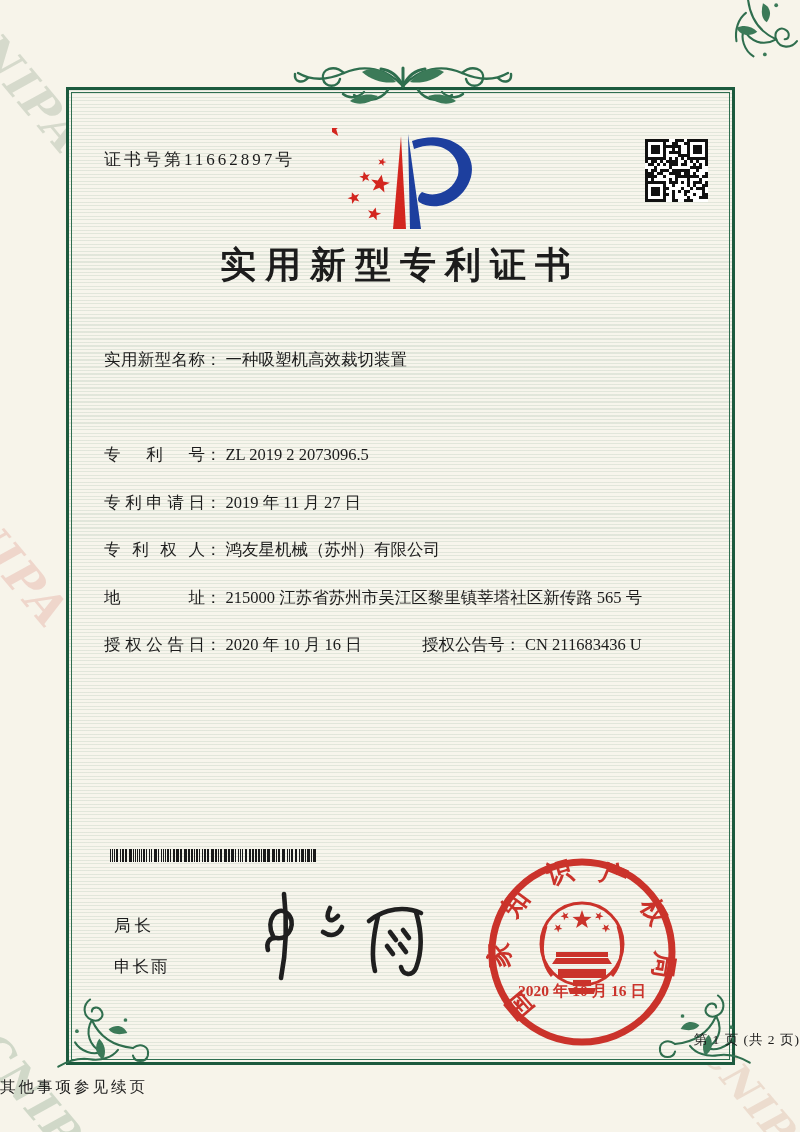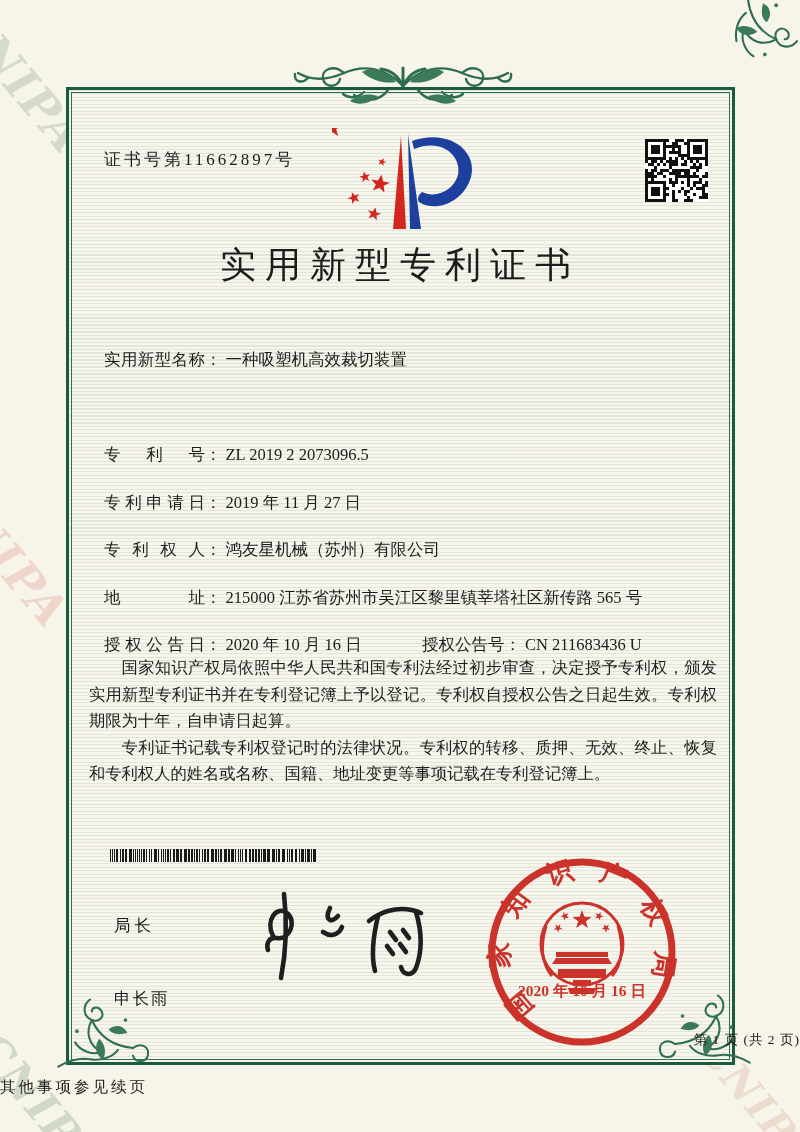--- a/index.html
+++ b/index.html
@@ -35,41 +35,41 @@
   .wm-c{left:-34px;top:468px;font-size:46px;color:rgba(224,162,150,.36);transform:rotate(50deg);transform-origin:0 0;}
   .wm-d{left:4px;top:1022px;font-size:44px;color:rgba(150,176,150,.40);transform:rotate(50deg);transform-origin:0 0;}
   .wm-e{left:726px;top:1028px;font-size:40px;color:rgba(214,176,156,.35);transform:rotate(50deg);transform-origin:0 0;}
   .wm-member{left:296px;top:500px;font-size:27px;font-style:normal;color:rgba(130,130,130,.20);transform:rotate(40deg);transform-origin:0 0;letter-spacing:8px;}
   
   .cert-no{position:absolute;left:104px;top:148px;font-size:17px;letter-spacing:3px;}
   .logo{position:absolute;left:332px;top:128px;width:150px;height:110px;}
   .qr{position:absolute;left:645px;top:139px;width:63px;height:63px;background:#fff;}
   .title{
     position:absolute;left:0;top:241px;width:100%;text-align:center;
-    font-size:36px;font-weight:normal;letter-spacing:9px;
+    font-size:36px;font-weight:bold;letter-spacing:9px;
   }
   
   .frow{position:absolute;left:104px;font-size:16.5px;white-space:nowrap;margin-top:12px;}
   .flabel{
     display:inline-block;width:101px;text-align:justify;text-align-last:justify;
     vertical-align:bottom;
   }
   .fvalue{margin-left:4px;}
   .grant-no-group{position:absolute;left:318px;top:0;white-space:nowrap;}
   
   .paras{
     position:absolute;left:89px;top:655px;width:628px;
     font-size:16.3px;line-height:26.5px;text-align:justify;
   }
   .paras p{margin:0;text-indent:2em;}
   
   .barcode{position:absolute;left:110px;top:849px;width:210px;height:13px;}
   
   .signer-title{position:absolute;left:114px;top:915px;font-size:16.5px;letter-spacing:4px;}
-  .signer-name{position:absolute;left:114px;top:988px;font-size:16.5px;letter-spacing:2px;}
+  .signer-name{position:absolute;left:114px;top:956px;font-size:16.5px;letter-spacing:2px;}
   .signature{position:absolute;left:235px;top:882px;width:215px;height:108px;}
   
   .seal{position:absolute;left:486px;top:856px;width:192px;height:192px;opacity:.93;}
   
   .footer-page{position:absolute;left:0;top:1031px;width:100%;text-align:right;font-size:13.5px;letter-spacing:1px;}
   .footer-note{position:absolute;left:0;top:1077px;width:100%;text-align:left;font-size:15.5px;letter-spacing:3px;}
   
   .orn{position:absolute;pointer-events:none;}
   .orn-top{left:292px;top:52px;width:222px;height:68px;}
   .orn-tr{right:-14px;top:-16px;width:104px;height:86px;transform:rotate(90deg);}
@@ -439,24 +439,20 @@
   <div class="frow" style="top:575px">
     <span class="flabel">地址</span><span>：</span><span class="fvalue">215000 江苏省苏州市吴江区黎里镇莘塔社区新传路 565 号</span>
   </div>
   <div class="frow" style="top:622px">
     <span class="flabel">授权公告日</span><span>：</span><span class="fvalue">2020 年 10 月 16 日</span>
     <span class="grant-no-group">
       <span>授权公告号</span><span>：</span><span class="fvalue">CN 211683436 U</span>
     </span>
   </div>
 
-  <div class="paras">
-    <p>国家知识产权局依照中华人民共和国专利法经过初步审查，决定授予专利权，颁发实用新型专利证书并在专利登记簿上予以登记。专利权自授权公告之日起生效。专利权期限为十年，自申请日起算。</p>
-    <p>专利证书记载专利权登记时的法律状况。专利权的转移、质押、无效、终止、恢复和专利权人的姓名或名称、国籍、地址变更等事项记载在专利登记簿上。</p>
-  </div>
 
   <svg class="barcode" id="barcode" viewBox="0 0 210 13" preserveAspectRatio="none">
       <rect x="0" y="0" width="1" height="13" fill="#1a1a1a"></rect>
       <rect x="2" y="0" width="1" height="13" fill="#1a1a1a"></rect>
       <rect x="4" y="0" width="1" height="13" fill="#1a1a1a"></rect>
       <rect x="6" y="0" width="2" height="13" fill="#1a1a1a"></rect>
       <rect x="10" y="0" width="1" height="13" fill="#1a1a1a"></rect>
       <rect x="12" y="0" width="2" height="13" fill="#1a1a1a"></rect>
       <rect x="15" y="0" width="2" height="13" fill="#1a1a1a"></rect>
       <rect x="19" y="0" width="3" height="13" fill="#1a1a1a"></rect>

